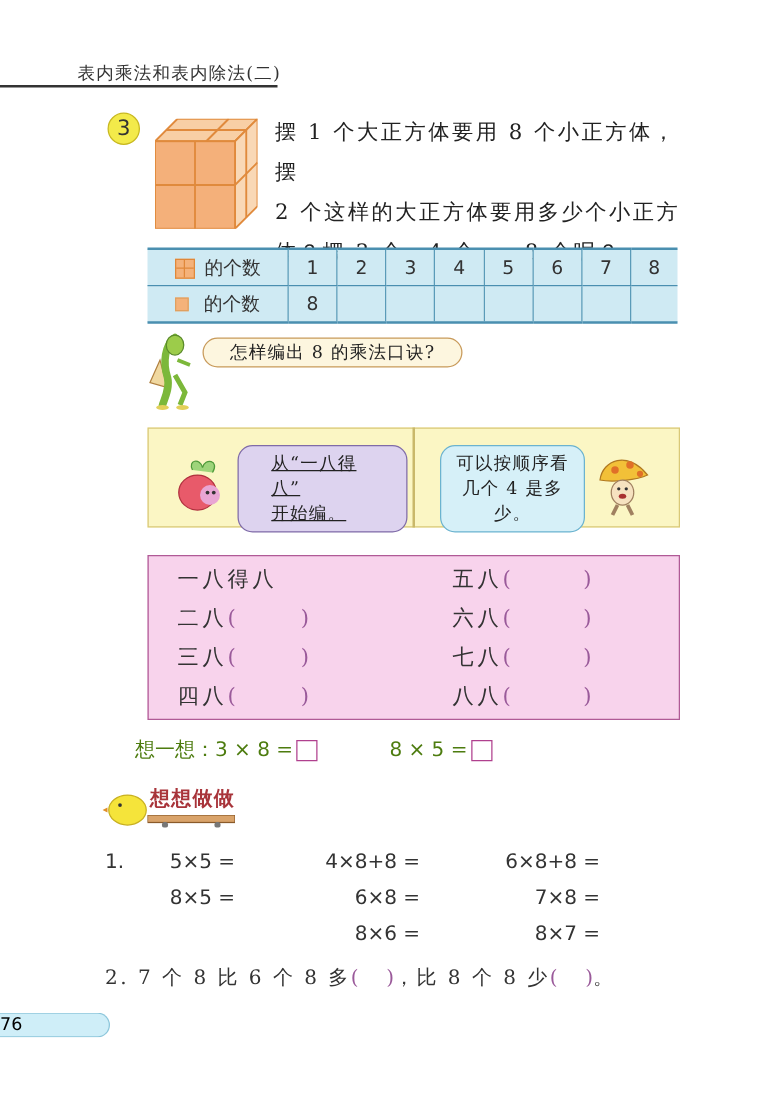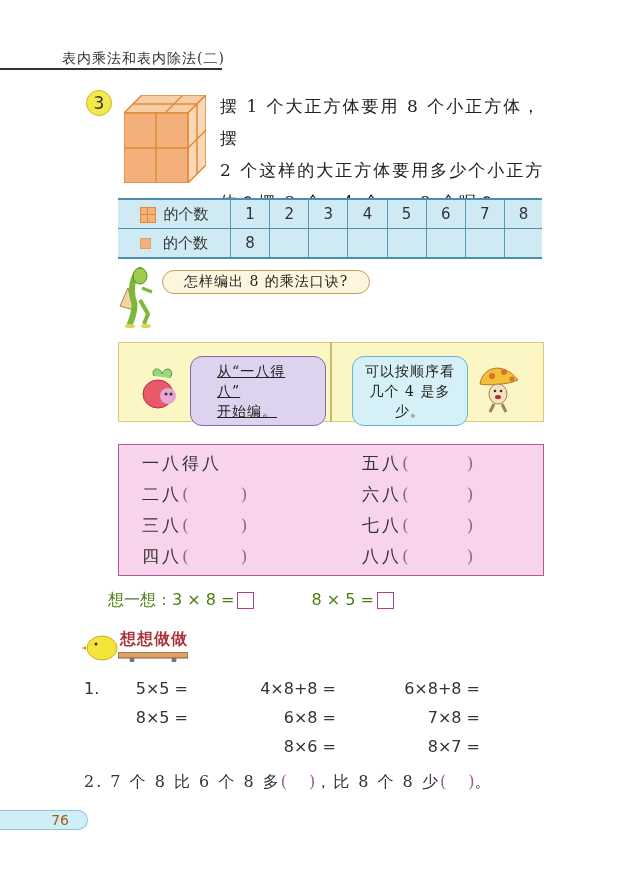--- a/index.html
+++ b/index.html
@@ -67,21 +67,21 @@
   .cart { left:118px; top:652px; width:70px; height:10px; }
   .section-title { left:120px; top:629px; font-family:"DejaVu Sans", sans-serif; font-weight:bold; font-size:16px; color:#a8343a; letter-spacing:1px; }
 
   .ex { font-family:"DejaVu Sans", sans-serif; font-size:16px; color:#333; }
   .q2 { left:84px; top:772px; font-size:16px; letter-spacing:2px; color:#333; }
   .q2 .paren { display:inline-block; width:38px; letter-spacing:0; }
 
   
   .pagetab { left:0; top:810px; width:88px; height:20px; background:#cfeef8; border:1px solid #8cc6db;
              border-left:none; border-radius:0 10px 10px 0; box-sizing:border-box;
-             font-family:"DejaVu Sans", sans-serif; font-size:14px; text-align:right; padding-right:18px; line-height:18px; color:#a16207; }
+             font-family:"DejaVu Sans", sans-serif; font-size:14px; padding-right:18px; line-height:18px; color:#000000; }
 </style>
 </head>
 <body>
 
 <div class="abs header-title">表内乘法和表内除法(二)</div>
 <div class="abs header-rule"></div>
 
 <div class="abs badge">3</div>
 <svg class="abs cube" viewBox="0 0 82 88">
   <polygon points="0,18 18,0 82,0 64,18" fill="#f8cfa5" stroke="#e08a3c" stroke-width="1.5"></polygon>

